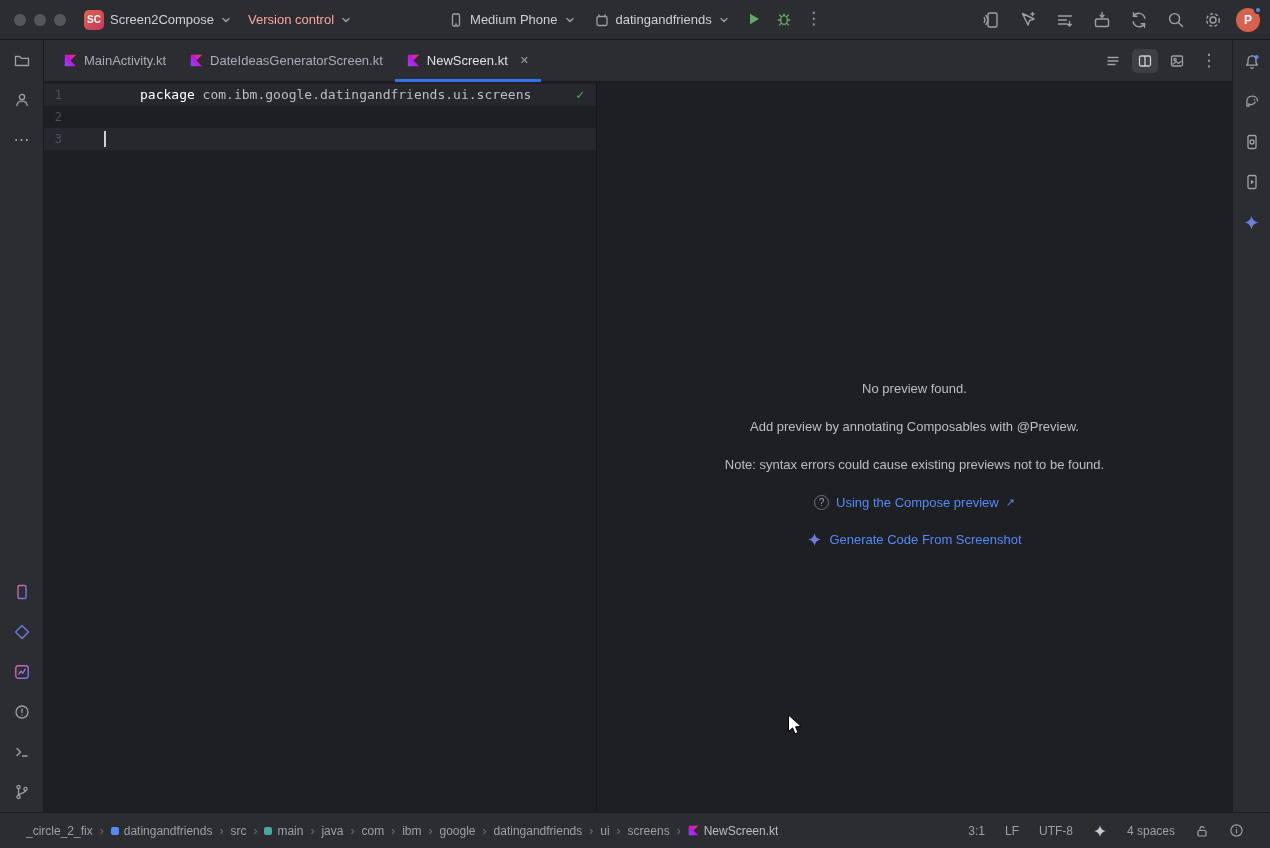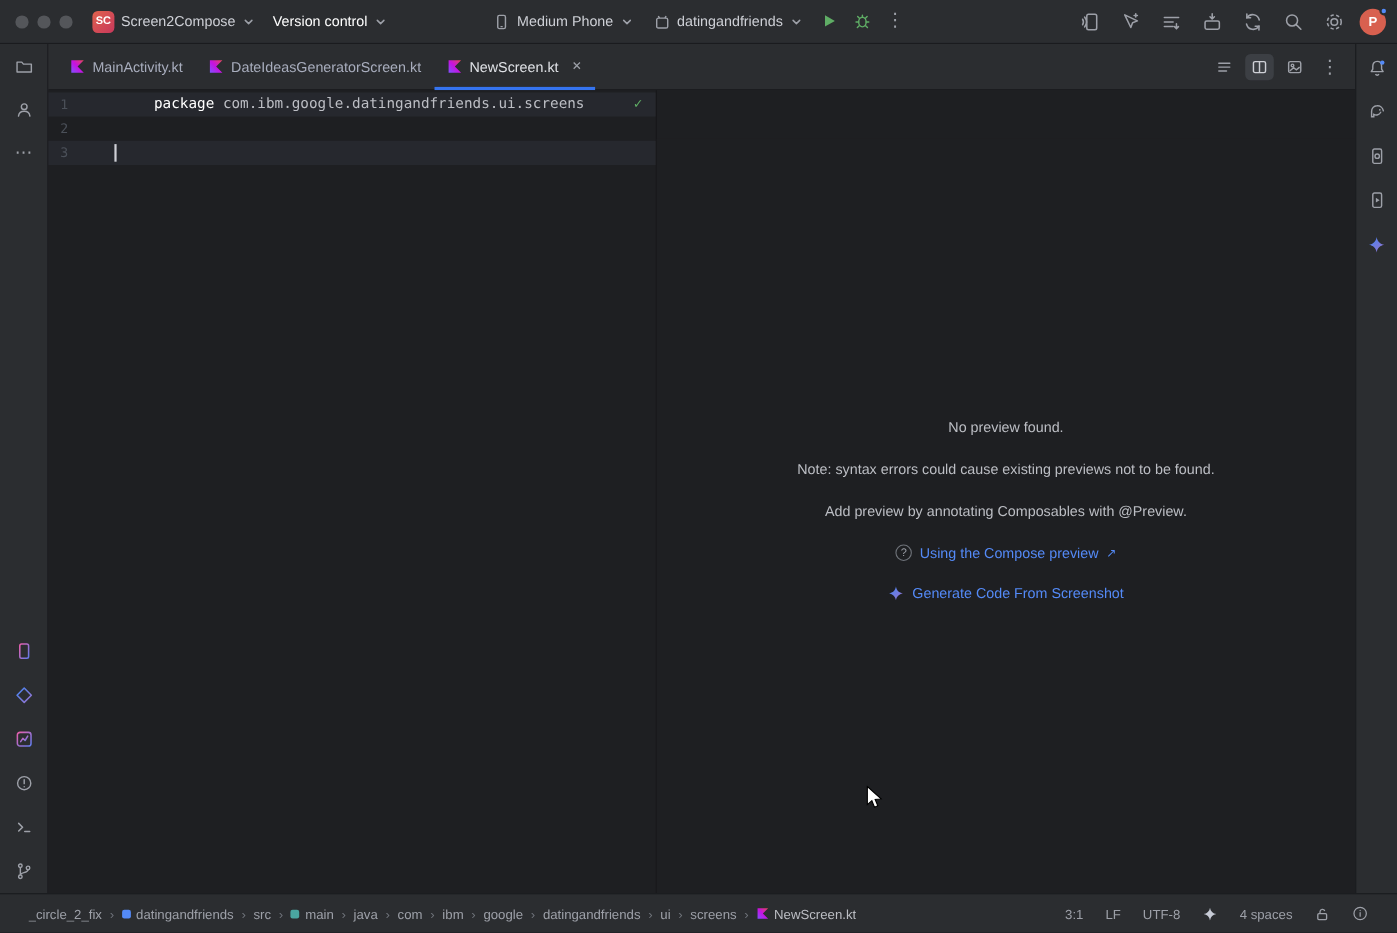--- a/index.html
+++ b/index.html
@@ -6,21 +6,21 @@
   body { margin:0; background:#1e1f22; font-family:"Liberation Sans",sans-serif; color:#bcbec4; }
   .app { position:relative; width:1270px; height:848px; overflow:hidden; background:#1e1f22; }
 
   
   .titlebar { position:absolute; top:0; left:0; right:0; height:40px; background:#2b2d30;
     border-bottom:1px solid #1a1b1e; display:flex; align-items:center; padding:0 10px; }
   .traffic { display:flex; gap:8px; padding:0 10px 0 4px; }
   .dot { width:12px; height:12px; border-radius:50%; background:#54565a; }
   .tb-item { display:flex; align-items:center; gap:6px; height:30px; padding:0 8px; border-radius:6px;
     font-size:13px; color:#ced0d6; white-space:nowrap; }
-  .tb-dim { color:#ffffff; }
+  .tb-dim { color:#fca5a5; }
   .app-badge { width:20px; height:20px; border-radius:5px; background:linear-gradient(135deg,#e0624d,#c8385c);
     color:#fff; font-size:10px; font-weight:bold; display:flex; align-items:center; justify-content:center; }
   .chev { color:#9da0a8; display:flex; }
   .tb-center { display:flex; align-items:flex-start; margin-left:80px; gap:2px; }
   .tb-right { margin-left:auto; display:flex; align-items:center; gap:9px; }
   .icon-btn { width:28px; height:28px; display:flex; align-items:center; justify-content:center;
     border-radius:6px; color:#9da0a8; }
   .more-v { font-size:17px; color:#9da0a8; line-height:1; }
   .avatar { position:relative; width:24px; height:24px; border-radius:50%; background:#d8604f; color:#fff;
     display:flex; align-items:center; justify-content:center; font-size:12px; font-weight:bold; }
@@ -362,22 +362,22 @@
             <span class="src"></span>
             <span class="caret-bar"></span>
           </div>
           <span class="inspect">✓</span>
         </div>
 
         <div class="divider"></div>
 
         <div class="preview">
           <p>No preview found.</p>
+          <p>Add preview by annotating Composables with @Preview.</p>
           <p>Note: syntax errors could cause existing previews not to be found.</p>
-          <p>Add preview by annotating Composables with @Preview.</p>
           <div class="plink">
             <span class="help-circle">?</span>
             <span>Using the Compose preview</span>
             <span class="ext">↗</span>
           </div>
           <div class="plink">
             <svg width="15" height="15" viewBox="0 0 18 18">
                 <path d="M9 1.5C9.6 5.6 12.4 8.4 16.5 9c-4.1.6-6.9 3.4-7.5 7.5C8.4 12.4 5.6 9.6 1.5 9 5.6 8.4 8.4 5.6 9 1.5z" fill="url(#bluepurple)"></path>
               </svg>
             <span>Generate Code From Screenshot</span>

